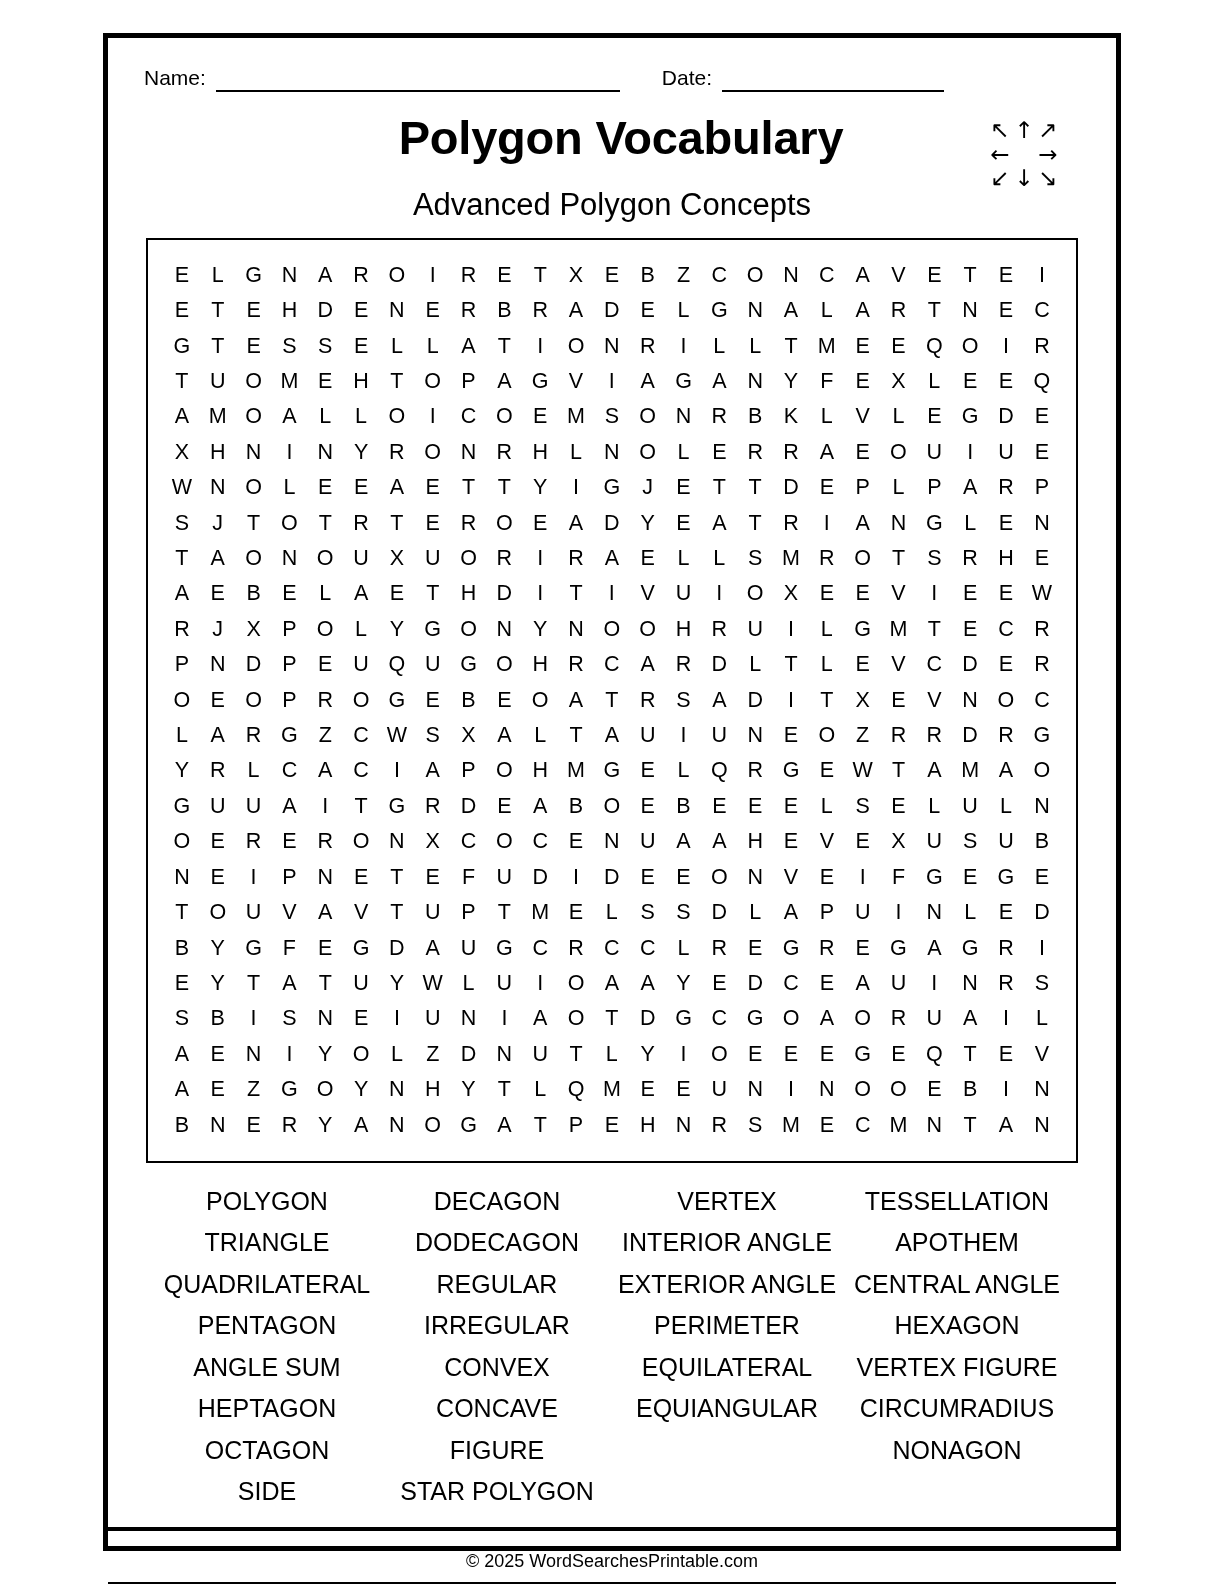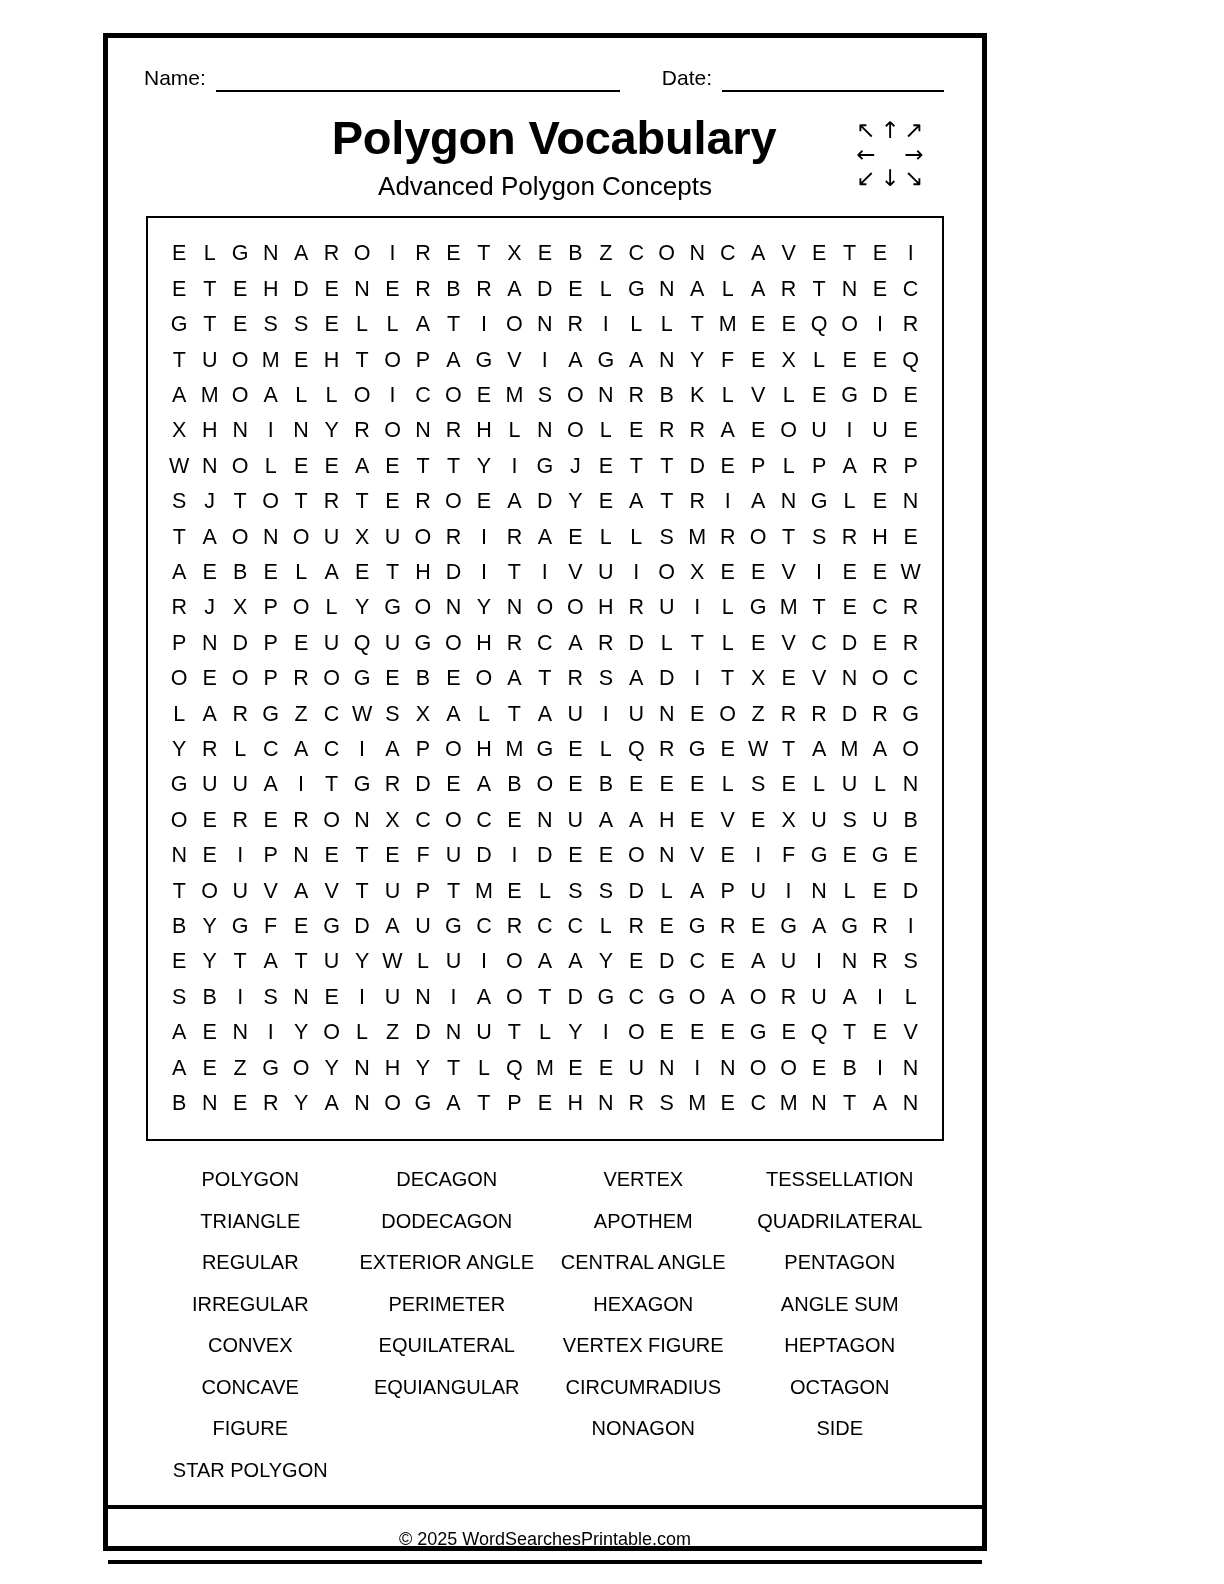--- a/index.html
+++ b/index.html
@@ -13,21 +13,21 @@
     height: 1584px;
     font-family: "Liberation Sans", sans-serif;
     color: #000000;
     overflow: hidden;
   }
 
   #page {
     position: absolute;
     left: 103px;
     top: 33px;
-    width: 884px;
+    width: 1018px;
     height: 1518px;
     border: 5px solid #000000;
     background: #ffffff;
   }
 
   
   .namedate {
     display: flex;
     align-items: flex-end;
     padding: 28px 36px 0 36px;
@@ -52,22 +52,22 @@
     text-align: center;
   }
   .title {
     font-size: 47px;
     font-weight: bold;
     letter-spacing: -0.2px;
     line-height: 1.1;
     padding-left: 18px;
   }
   .subtitle {
-    font-size: 26px;
-    margin-top: 8px;
+    font-size: 31px;
+    margin-top: 24px;
     line-height: 1.1;
   }
   .dir-icon {
     position: absolute;
     right: 56px;
     top: 6px;
     width: 72px;
     height: 72px;
     display: grid;
     grid-template-columns: repeat(3, 1fr);
@@ -102,21 +102,21 @@
   
   .wordlist {
     margin: 18px 44px 0 44px;
     display: grid;
     grid-template-columns: repeat(4, 1fr);
     row-gap: 0px;
     column-gap: 0px;
   }
   .wordlist .wcell {
     text-align: center;
-    font-size: 20px;
+    font-size: 25px;
     line-height: 41.5px;
     white-space: nowrap;
   }
 
   
   .footer-rule {
     margin: 14px 0 0 0;
     border-top: 4px solid #000;
   }
   .footer {
@@ -841,20 +841,21 @@
     </table>
   </div>
 
   <div class="wordlist" id="word-list">
       <div class="wcell">POLYGON</div>
       <div class="wcell">DECAGON</div>
       <div class="wcell">VERTEX</div>
       <div class="wcell">TESSELLATION</div>
       <div class="wcell">TRIANGLE</div>
       <div class="wcell">DODECAGON</div>
+      <div class="wcell">INTERIOR ANGLE</div>
       <div class="wcell">APOTHEM</div>
       <div class="wcell">QUADRILATERAL</div>
       <div class="wcell">REGULAR</div>
       <div class="wcell">EXTERIOR ANGLE</div>
       <div class="wcell">CENTRAL ANGLE</div>
       <div class="wcell">PENTAGON</div>
       <div class="wcell">IRREGULAR</div>
       <div class="wcell">PERIMETER</div>
       <div class="wcell">HEXAGON</div>
       <div class="wcell">ANGLE SUM</div>

